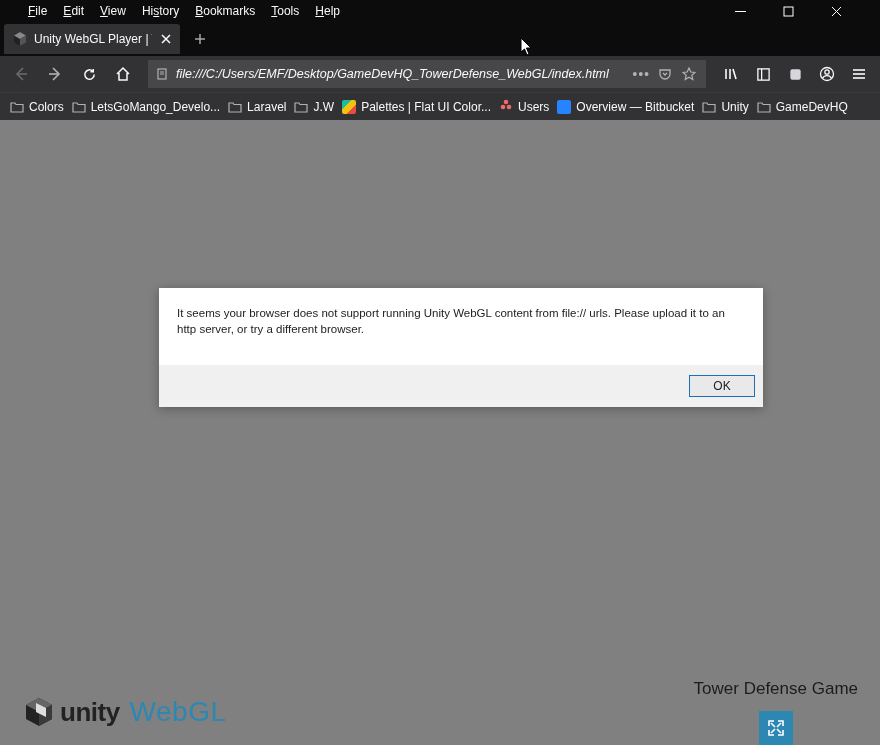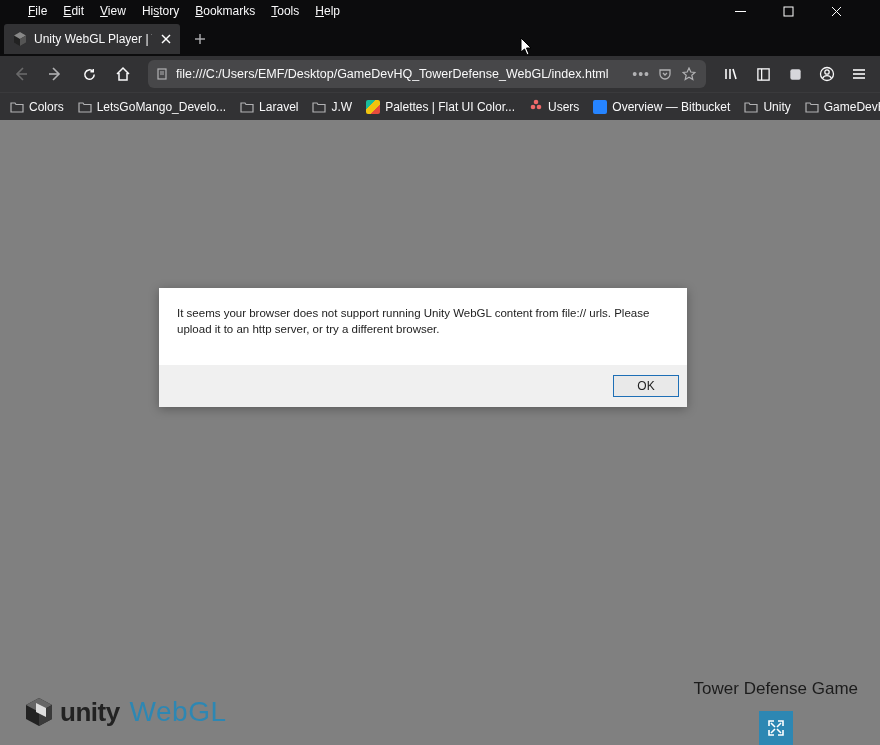--- a/index.html
+++ b/index.html
@@ -18,47 +18,47 @@
   .tab { display: flex; align-items: center; background: #323234; color: #f9f9fa; font-size: 12px; height: 30px; padding: 0 6px 0 8px; border-top-left-radius: 3px; border-top-right-radius: 3px; max-width: 176px; gap: 6px; }
   .tab .favicon { width: 16px; height: 16px; display:flex; align-items:center; justify-content:center;}
   .tab .title { white-space: nowrap; overflow: hidden; text-overflow: clip; flex: 1; font-size: 12px;}
   .tab .close { width: 16px; height: 16px; display:flex; align-items:center; justify-content:center; color:#f9f9fa;}
   .newtab { width: 28px; height: 28px; display:flex; align-items:center; justify-content:center; color:#b1b1b3; }
 
   
   .navbar { display:flex; align-items:center; height: 36px; background:#323234; padding: 0 6px; gap: 4px;}
   .nav-btn { width: 30px; height: 30px; display:flex; align-items:center; justify-content:center; color:#b1b1b3; border-radius:2px;}
   .nav-btn.disabled { color:#6a6a6b; }
-  .urlbar { flex:1; display:flex; align-items:center; background:#474749; height:28px; border-radius:6px; padding:0 8px; gap:6px; margin: 0 6px;}
+  .urlbar { flex:1; display:flex; align-items:center; background:#474749; height:28px; border-radius:0; padding:0 8px; gap:6px; margin: 0 6px; font-style: italic;}
   .urlbar .lock { color:#b1b1b3; display:flex; align-items:center;}
   .urlbar .url { color:#f9f9fa; font-size:12.5px; flex:1; white-space:nowrap; overflow:hidden;}
   .urlbar .dots { color:#b1b1b3; font-size:14px; letter-spacing:1px;}
   .urlbar .ricon { color:#b1b1b3; display:flex; align-items:center; padding:0 2px;}
   .right-icons { display:flex; align-items:center; gap:2px;}
 
   
-  .bmbar { display:flex; align-items:center; height:28px; background:#323234; border-top:1px solid #3a3a3c; padding:0 6px; gap:6px;}
+  .bmbar { display:flex; align-items:center; height:28px; background:#323234; border-top:1px solid #3a3a3c; padding:0 6px; }
   .bm { display:flex; align-items:center; gap:5px; color:#f9f9fa; font-size:12px; padding:2px 4px; cursor:default; white-space:nowrap;}
   .bm .folder-ic { width:14px; height:12px; }
   .bm .sq { width:14px; height:14px; border-radius:2px;}
   .bmbar .bm-spacer { flex:1;}
 
   
   .content { position:relative; width:880px; height:625px; background:#808080;}
   .footer-bar { position:absolute; left:0; right:0; bottom:0; height:66px; display:flex; align-items:center; justify-content:space-between; padding:0 22px;}
   .unity-logo { display:flex; align-items:center; gap:4px; color:#333;}
   .unity-logo .cube { display:flex; align-items:center;}
   .unity-logo .word-unity { font-weight:700; font-size:26px; color:#222; letter-spacing:-0.5px;}
   .unity-logo .word-webgl { font-size:28px; color:#2d87b3; font-weight:300; margin-left:6px; letter-spacing:0.5px;}
   .footer-right { display:flex; align-items:center; gap:12px;flex-direction:column;}
   .game-title { font-size:17px; color:#1c1c1c;}
   .fs-btn { width:34px; height:34px; background:#2d87b3; display:flex; align-items:center; justify-content:center;}
 
   
-  .dialog { position:absolute; left:159px; top:168px; width:528px; background:#fff; box-shadow:0 2px 10px rgba(0,0,0,0.3);}
+  .dialog { position:absolute; left:159px; top:168px; width:604px; background:#fff; box-shadow:0 2px 10px rgba(0,0,0,0.3);}
   .dialog-msg { padding:18px 18px 28px 18px; font-size:11.5px; color:#222; line-height:1.35;}
   .dialog-btnrow { background:#f0f0f0; padding:10px 8px; display:flex; justify-content:flex-end;}
   .dialog-ok { width:66px; height:22px; border:1.5px solid #1e6fb6; background:#e9e9e9; font-size:12px; color:#222; display:flex; align-items:center; justify-content:center; cursor:pointer;}
 
   
   .cursor { position:absolute; left:520px; top:37px; pointer-events:none;}
 </style>
 </head>
 <body>
 

